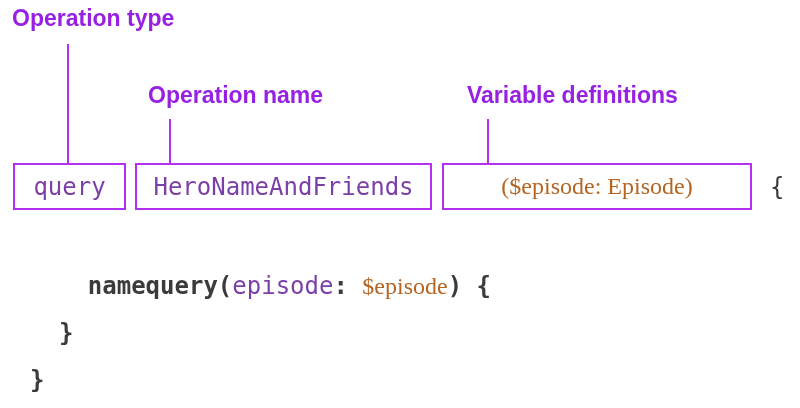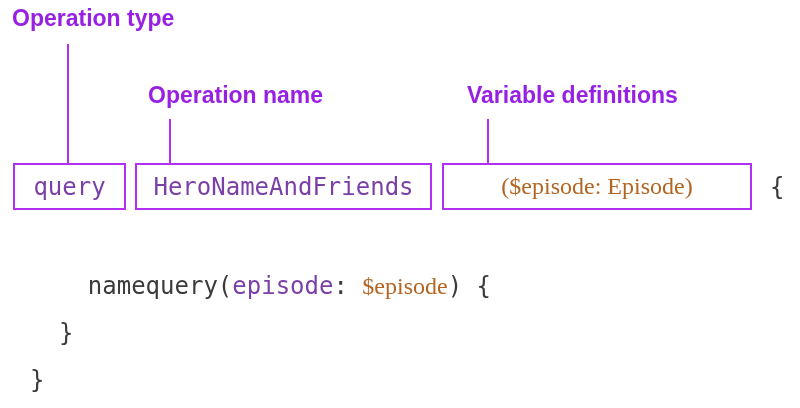--- a/index.html
+++ b/index.html
@@ -40,21 +40,21 @@
     justify-content: center;
     background: #ffffff;
   }
   .code, .code-line, .brace {
     font-family: "DejaVu Sans Mono", "Liberation Mono", monospace;
     font-size: 24px;
     white-space: pre;
   }
   .tok-purple { color: var(--code-purple); }
   .tok-orange { color: var(--code-orange); font-family: Liberation Serif, serif; }
-  .tok-plain  { color: var(--code-plain); }
+  .tok-plain  { color: var(--code-plain); font-weight: bold; }
   .brace {
     position: absolute;
     top: 163px;
     height: 47px;
     left: 770px;
     display: flex;
     align-items: center;
     color: var(--code-plain);
   }
   .code-block {

